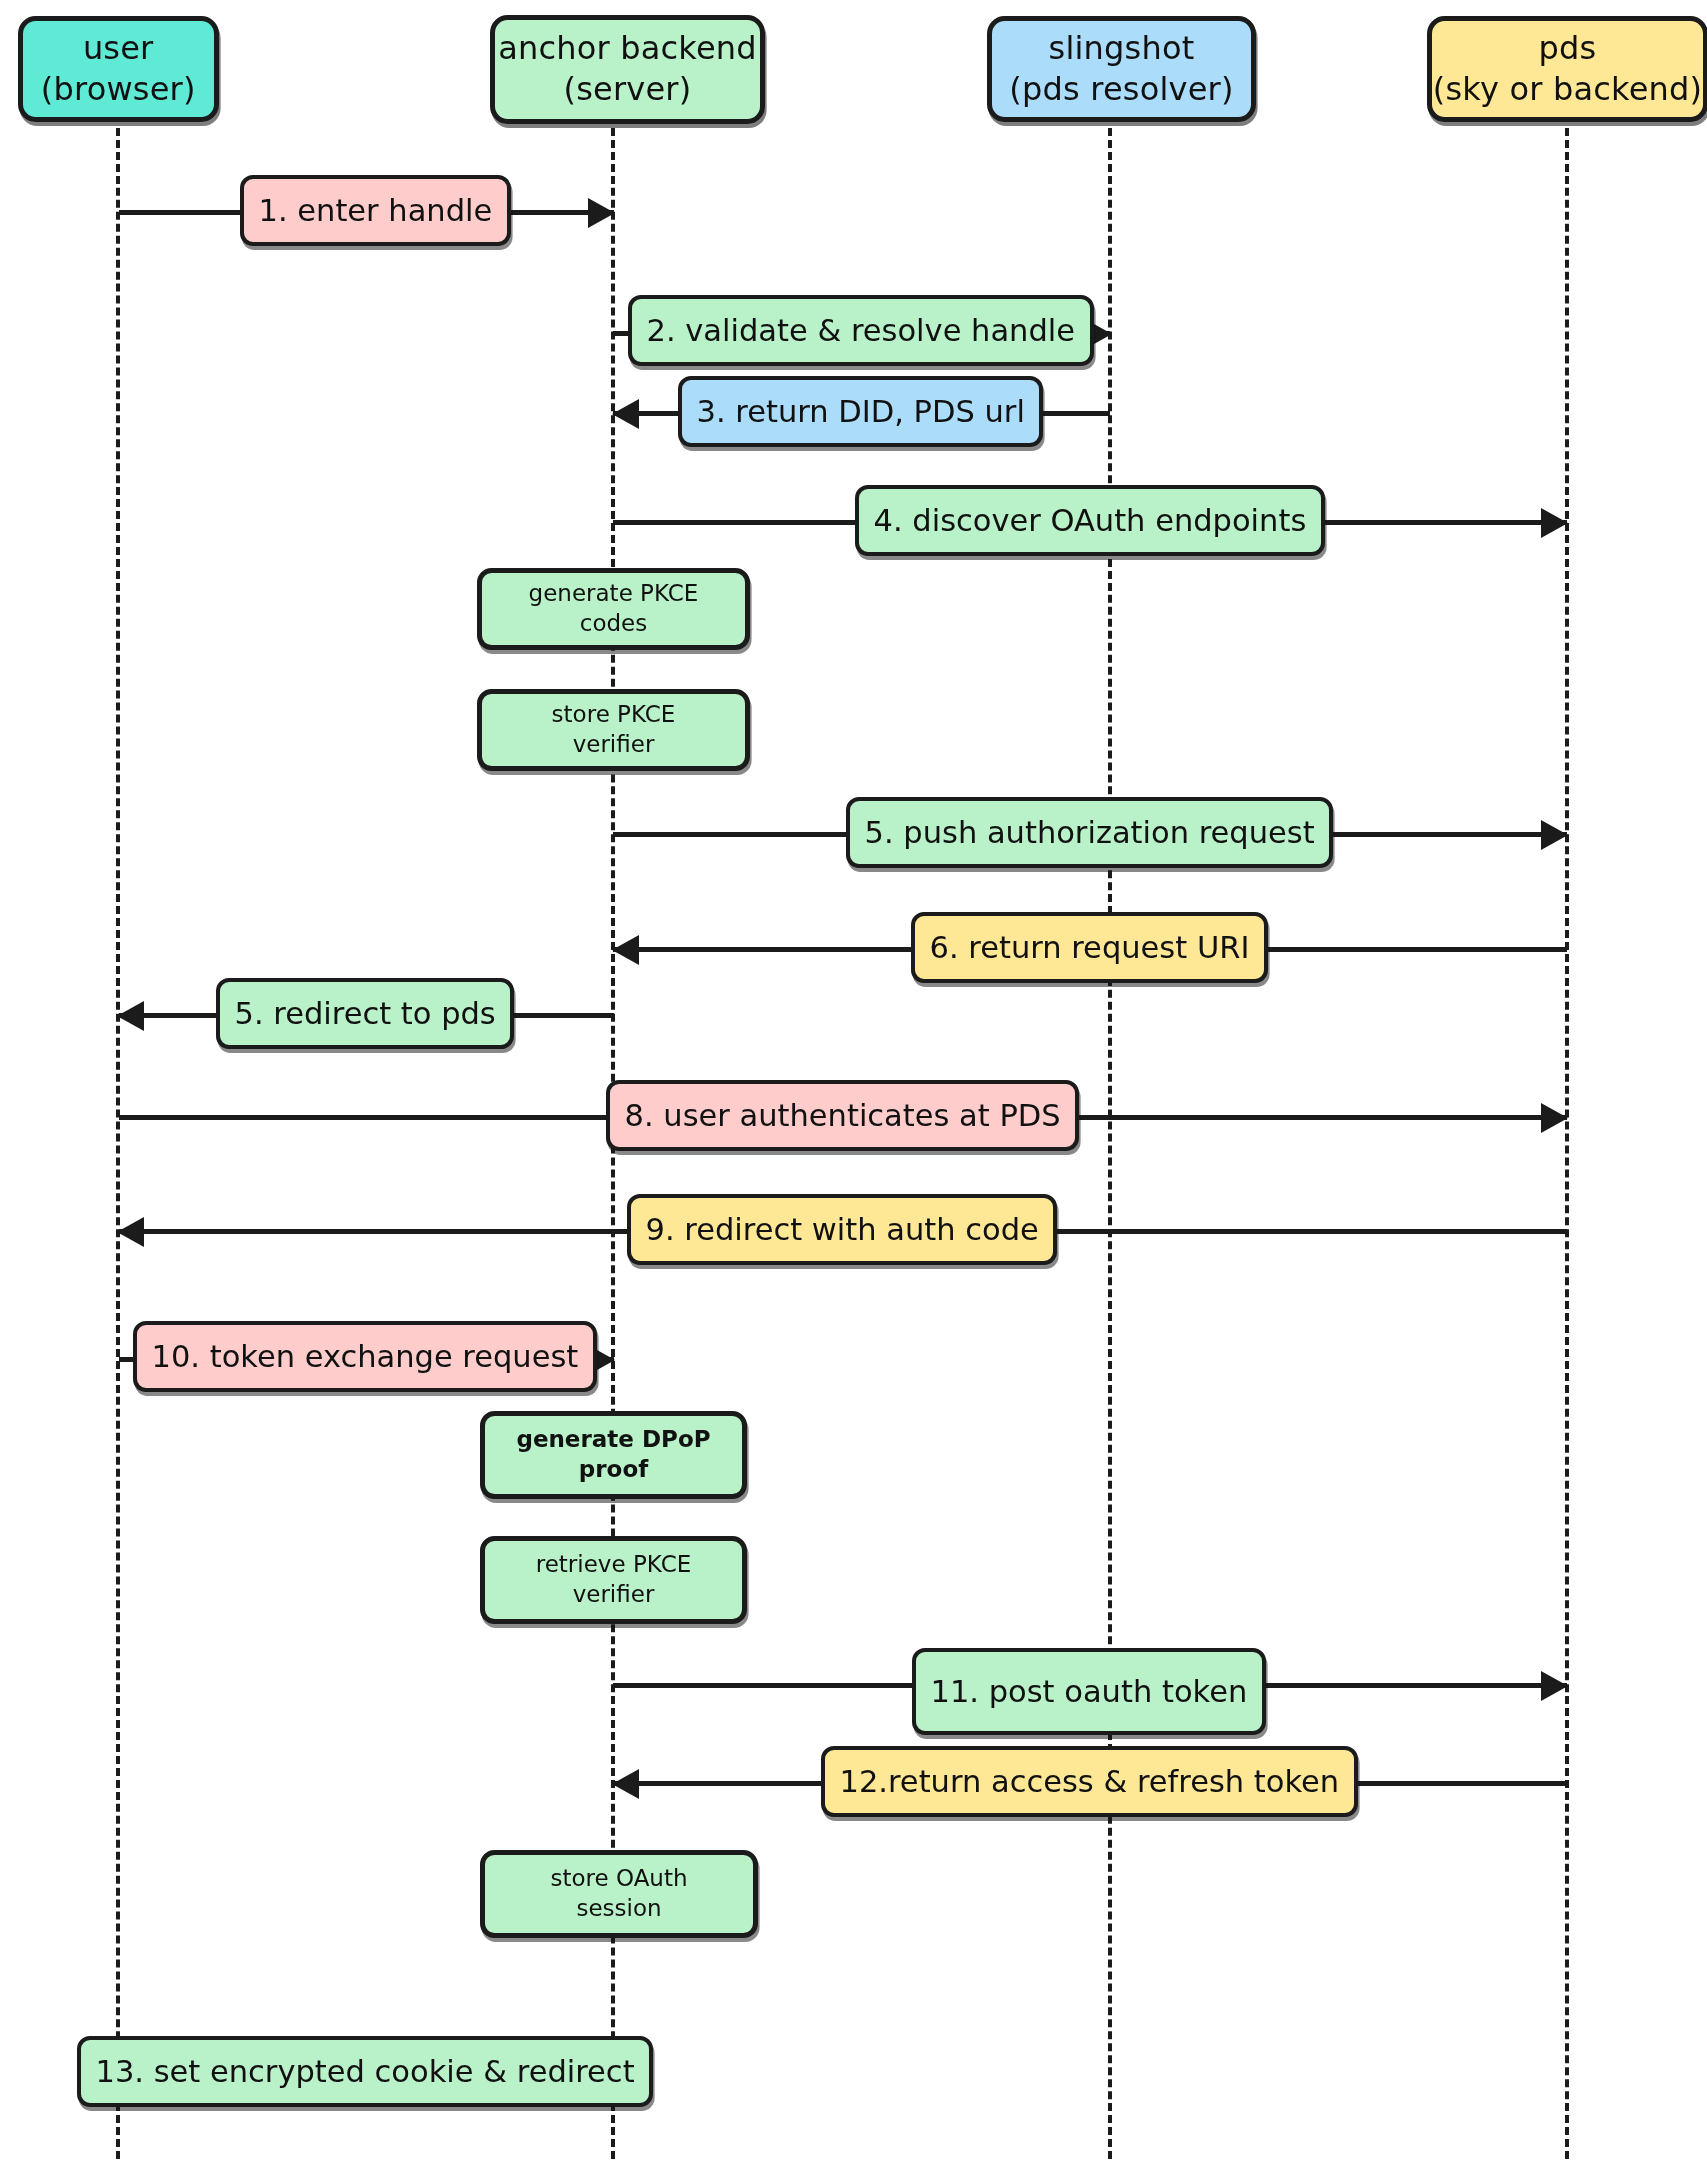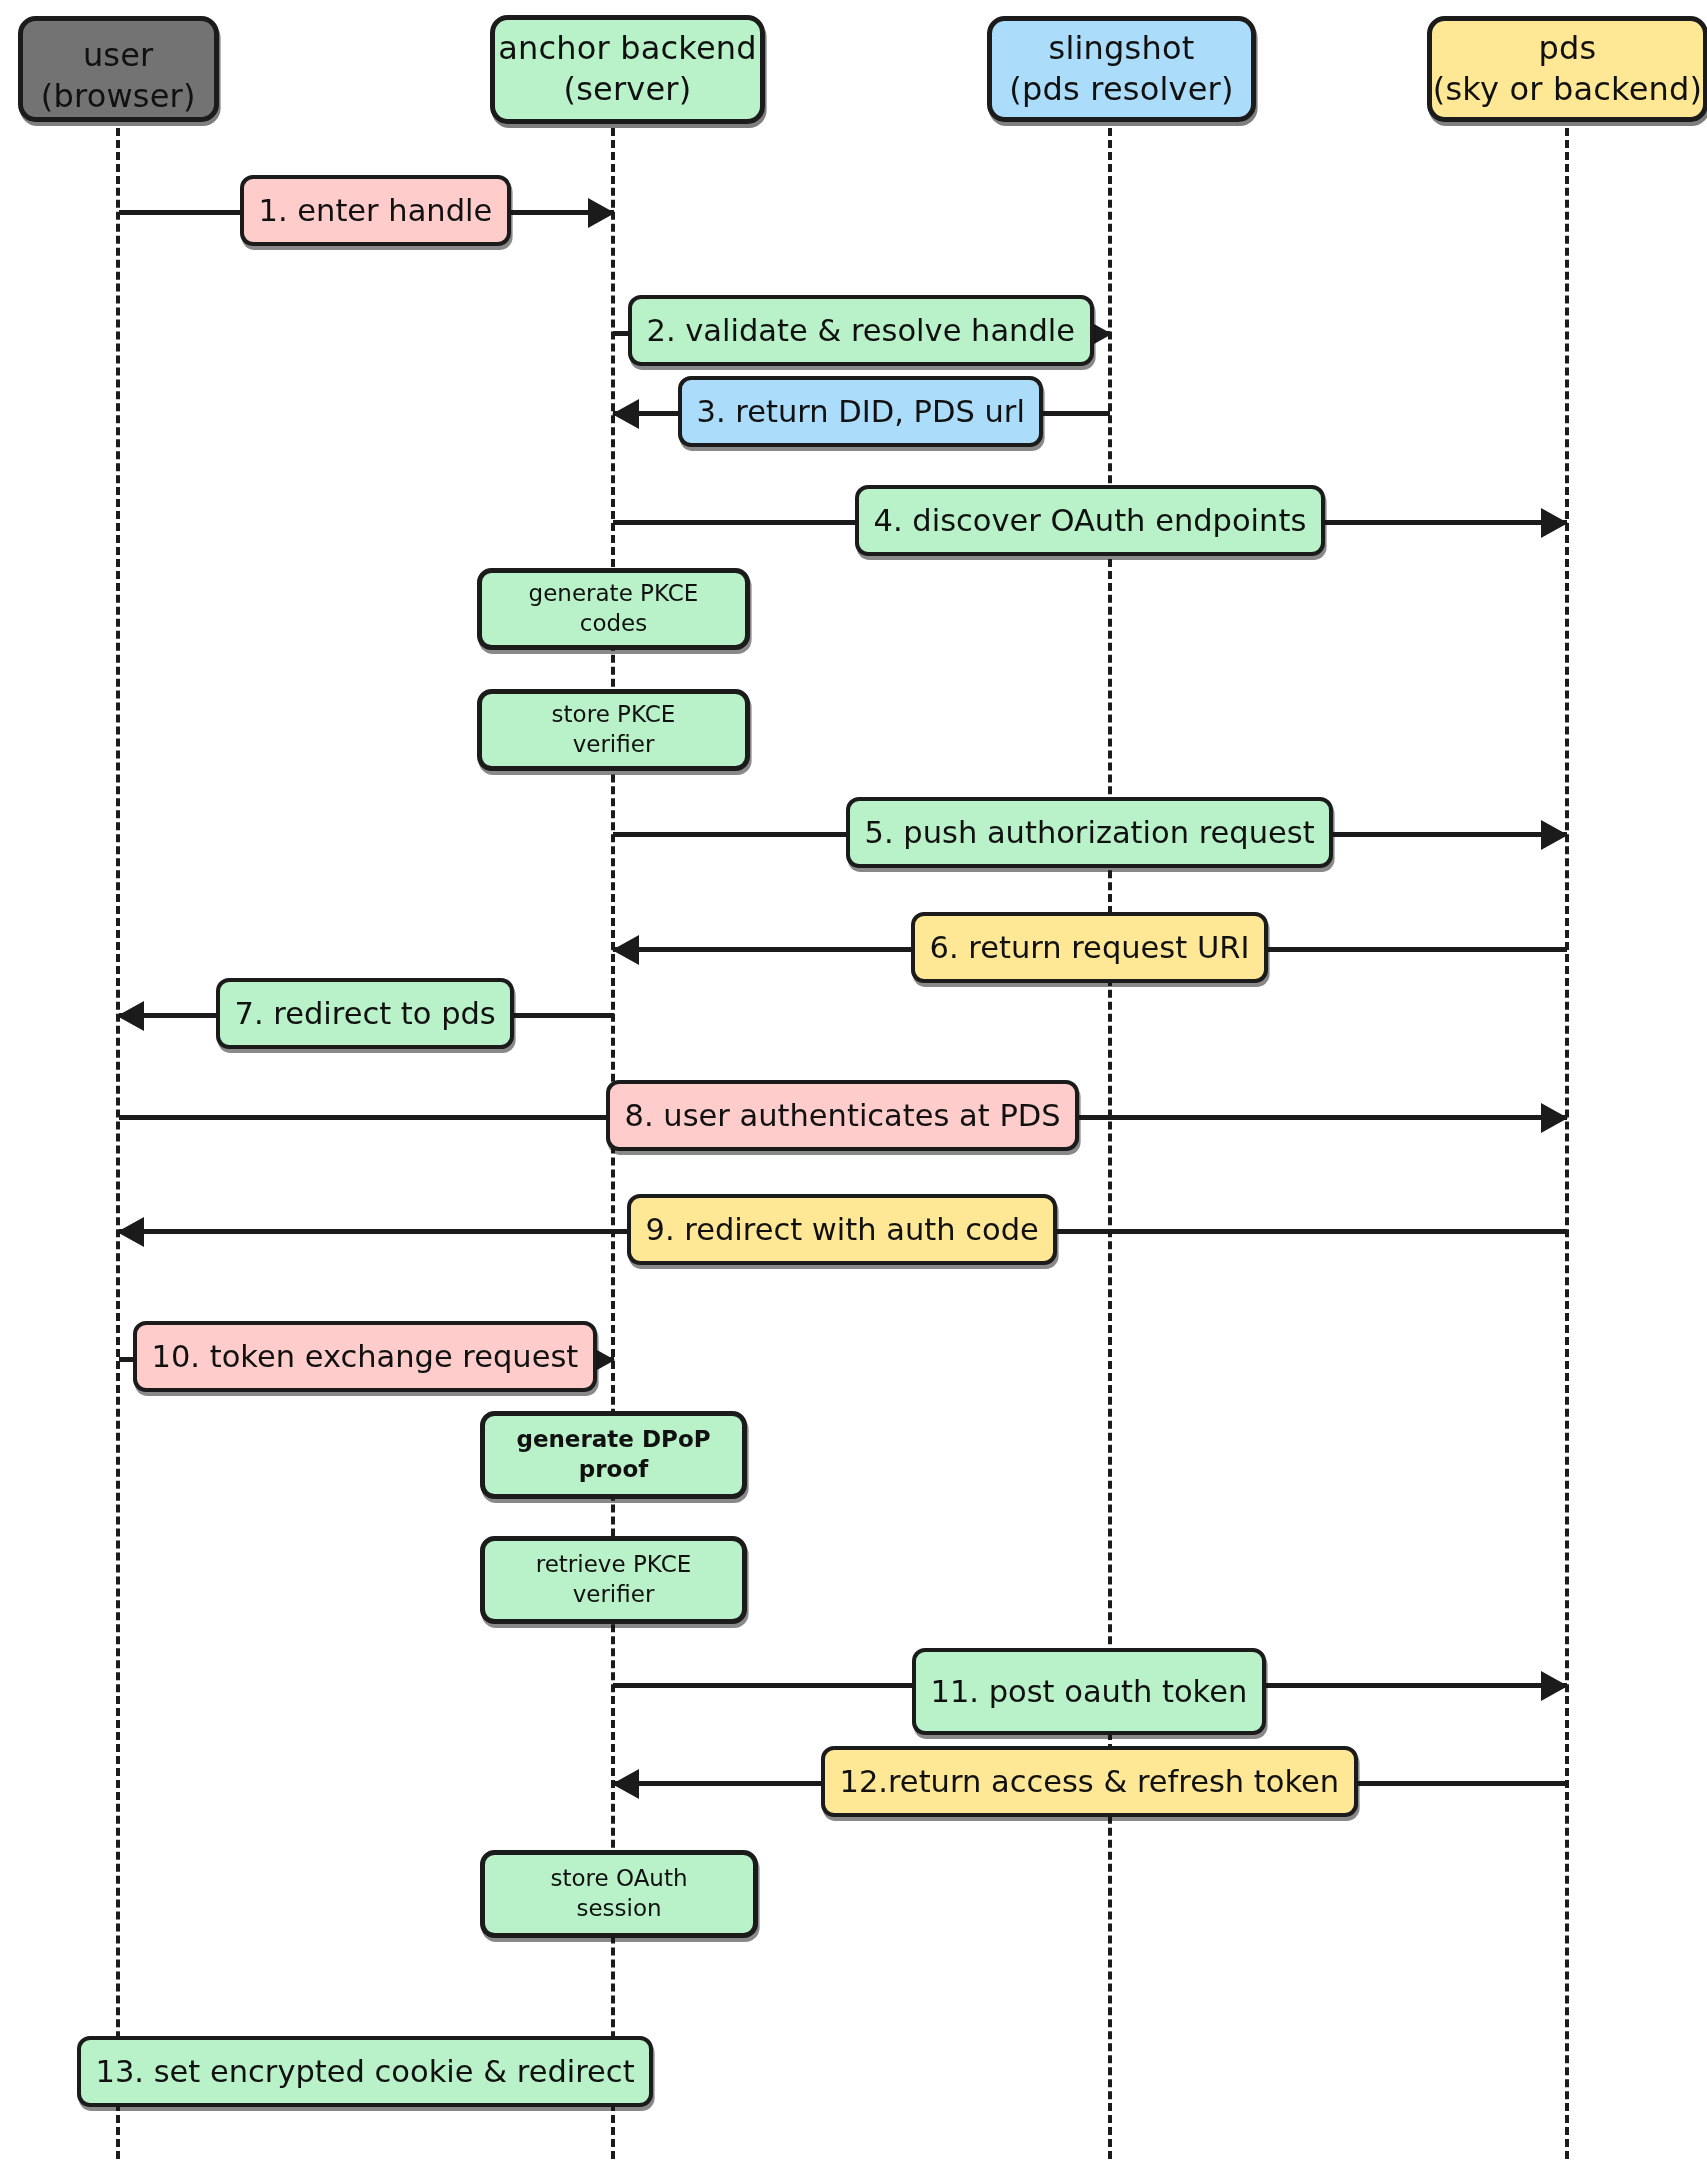--- a/index.html
+++ b/index.html
@@ -100,21 +100,21 @@
   .self-note span { display: block; white-space: pre-line; }
 </style>
 </head>
 <body>
 
 <div id="diagram-root" style="background: rgb(255, 255, 255);">
     <div class="lifeline" style="left: 116px; top: 128px; height: 2031px; border-left-color: rgb(27, 27, 27);"></div>
     <div class="lifeline" style="left: 611px; top: 128px; height: 2031px; border-left-color: rgb(27, 27, 27);"></div>
     <div class="lifeline" style="left: 1108px; top: 128px; height: 2031px; border-left-color: rgb(27, 27, 27);"></div>
     <div class="lifeline" style="left: 1565px; top: 128px; height: 2031px; border-left-color: rgb(27, 27, 27);"></div>
-    <div class="actor-box" style="left: 17.7px; top: 16px; width: 201px; height: 106px; background: #737373; border-color: rgb(27, 27, 27); align-items: flex-end;">
+    <div class="actor-box" style="left: 17.7px; top: 16px; width: 201px; height: 106px; background: #5eead4; border-color: rgb(27, 27, 27);">
       <span>user
 (browser)</span>
     </div>
     <div class="actor-box" style="left: 490px; top: 14.5px; width: 275px; height: 109px; background: rgb(185, 242, 201); border-color: rgb(27, 27, 27);">
       <span>anchor backend
 (server)</span>
     </div>
     <div class="actor-box" style="left: 987px; top: 16px; width: 269px; height: 106px; background: rgb(171, 220, 249); border-color: rgb(27, 27, 27);">
       <span>slingshot
 (pds resolver)</span>
@@ -136,21 +136,21 @@
     <div class="arrowhead right" style="top: 508px; left: 1541px; border-left-color: rgb(27, 27, 27);"></div>
     <div class="msg-label" style="background: rgb(185, 242, 201); border-color: rgb(27, 27, 27); top: 485px; left: 855px; visibility: visible; height: 71px;">4. discover OAuth endpoints</div>
     <div class="msg-line" style="left: 613px; width: 954px; top: 832px; border-top-color: rgb(27, 27, 27);"></div>
     <div class="arrowhead right" style="top: 820px; left: 1541px; border-left-color: rgb(27, 27, 27);"></div>
     <div class="msg-label" style="background: rgb(185, 242, 201); border-color: rgb(27, 27, 27); top: 797px; left: 846px; visibility: visible; height: 71px;">5. push authorization request</div>
     <div class="msg-line" style="left: 613px; width: 954px; top: 947px; border-top-color: rgb(27, 27, 27);"></div>
     <div class="arrowhead left" style="top: 935px; left: 612px; border-right-color: rgb(27, 27, 27);"></div>
     <div class="msg-label" style="background: rgb(255, 232, 149); border-color: rgb(27, 27, 27); top: 912px; left: 911px; visibility: visible; height: 71px;">6. return request URI</div>
     <div class="msg-line" style="left: 119px; width: 495px; top: 1013px; border-top-color: rgb(27, 27, 27);"></div>
     <div class="arrowhead left" style="top: 1001px; left: 117px; border-right-color: rgb(27, 27, 27);"></div>
-    <div class="msg-label" style="background: rgb(185, 242, 201); border-color: rgb(27, 27, 27); top: 978px; left: 216px; visibility: visible; height: 71px;">7. redirect to pds</div>
+    <div class="msg-label" style="background: rgb(185, 242, 201); border-color: rgb(27, 27, 27); top: 978px; left: 216px; visibility: visible; height: 71px;">5. redirect to pds</div>
     <div class="msg-line" style="left: 119px; width: 1448px; top: 1115px; border-top-color: rgb(27, 27, 27);"></div>
     <div class="arrowhead right" style="top: 1103px; left: 1541px; border-left-color: rgb(27, 27, 27);"></div>
     <div class="msg-label" style="background: rgb(255, 204, 204); border-color: rgb(27, 27, 27); top: 1080px; left: 606px; visibility: visible; height: 71px;">8. user authenticates at PDS</div>
     <div class="msg-line" style="left: 119px; width: 1448px; top: 1229px; border-top-color: rgb(27, 27, 27);"></div>
     <div class="arrowhead left" style="top: 1217px; left: 117px; border-right-color: rgb(27, 27, 27);"></div>
     <div class="msg-label" style="background: rgb(255, 232, 149); border-color: rgb(27, 27, 27); top: 1194px; left: 627px; visibility: visible; height: 71px;">9. redirect with auth code</div>
     <div class="msg-line" style="left: 119px; width: 495px; top: 1357px; border-top-color: rgb(27, 27, 27);"></div>
     <div class="arrowhead right" style="top: 1345px; left: 588px; border-left-color: rgb(27, 27, 27);"></div>
     <div class="msg-label" style="background: rgb(255, 204, 204); border-color: rgb(27, 27, 27); top: 1321px; left: 133px; visibility: visible; height: 71px;">10. token exchange request</div>
     <div class="msg-line" style="left: 613px; width: 954px; top: 1683px; border-top-color: rgb(27, 27, 27);"></div>

